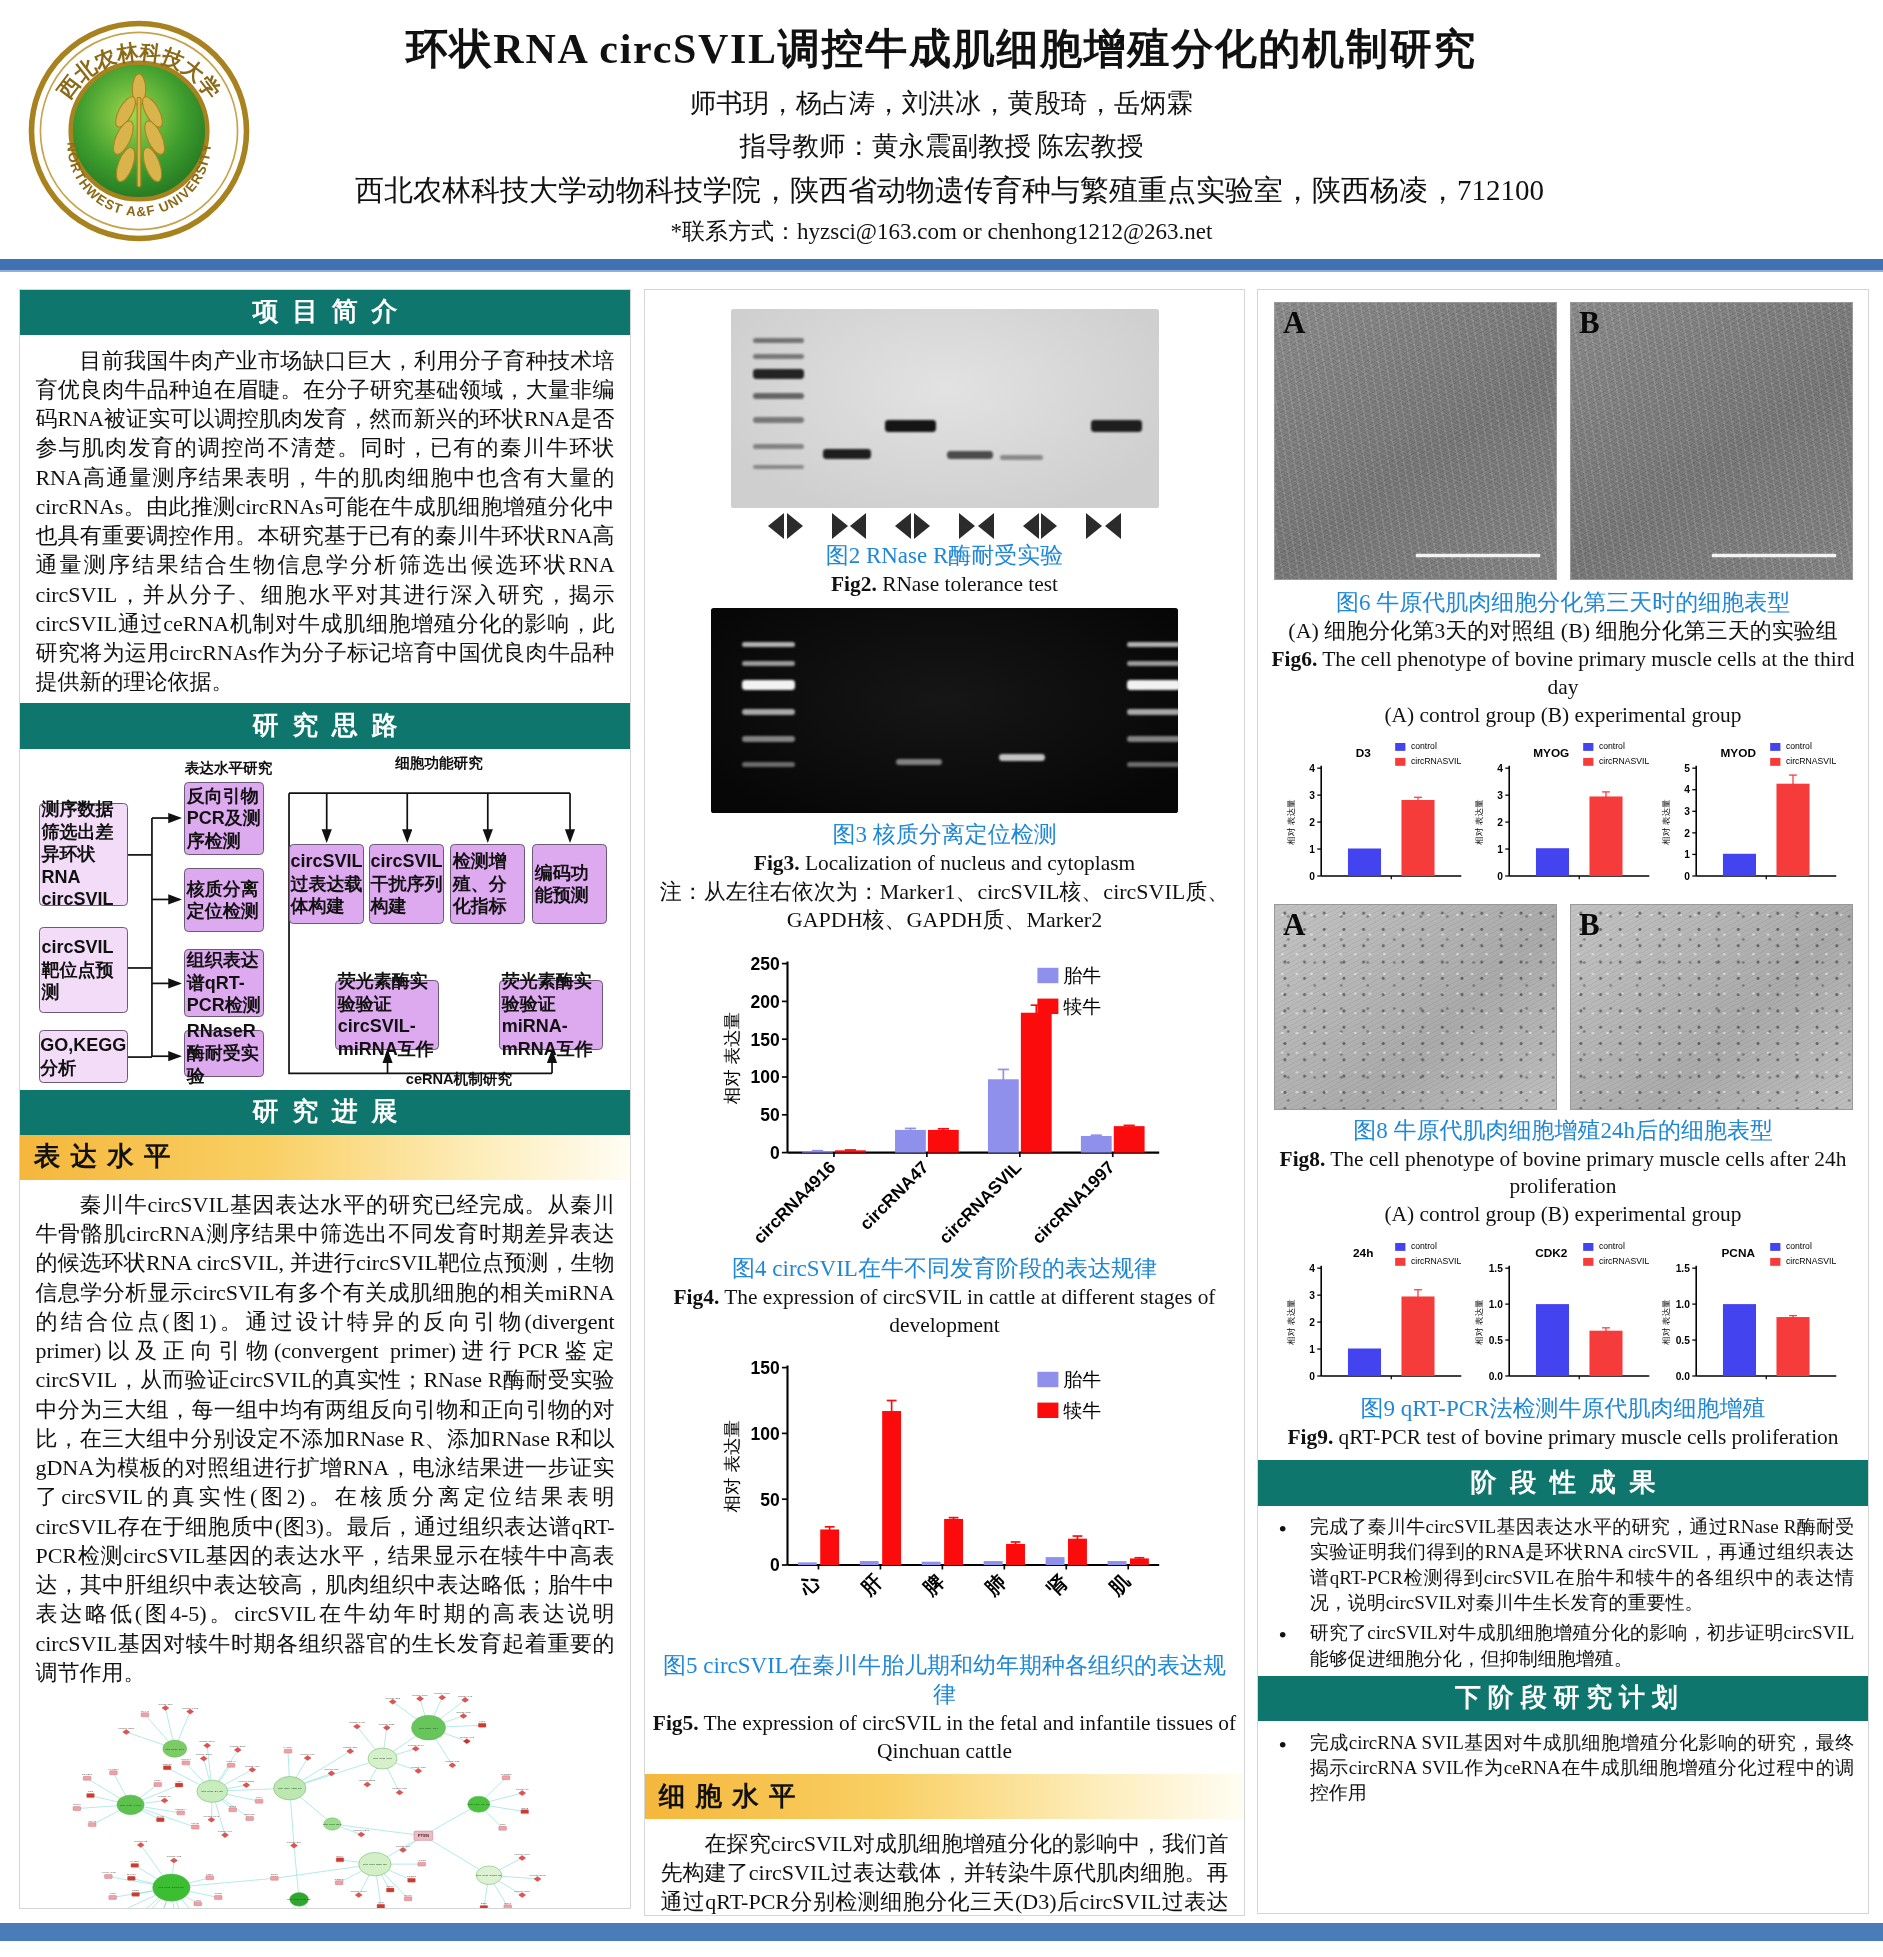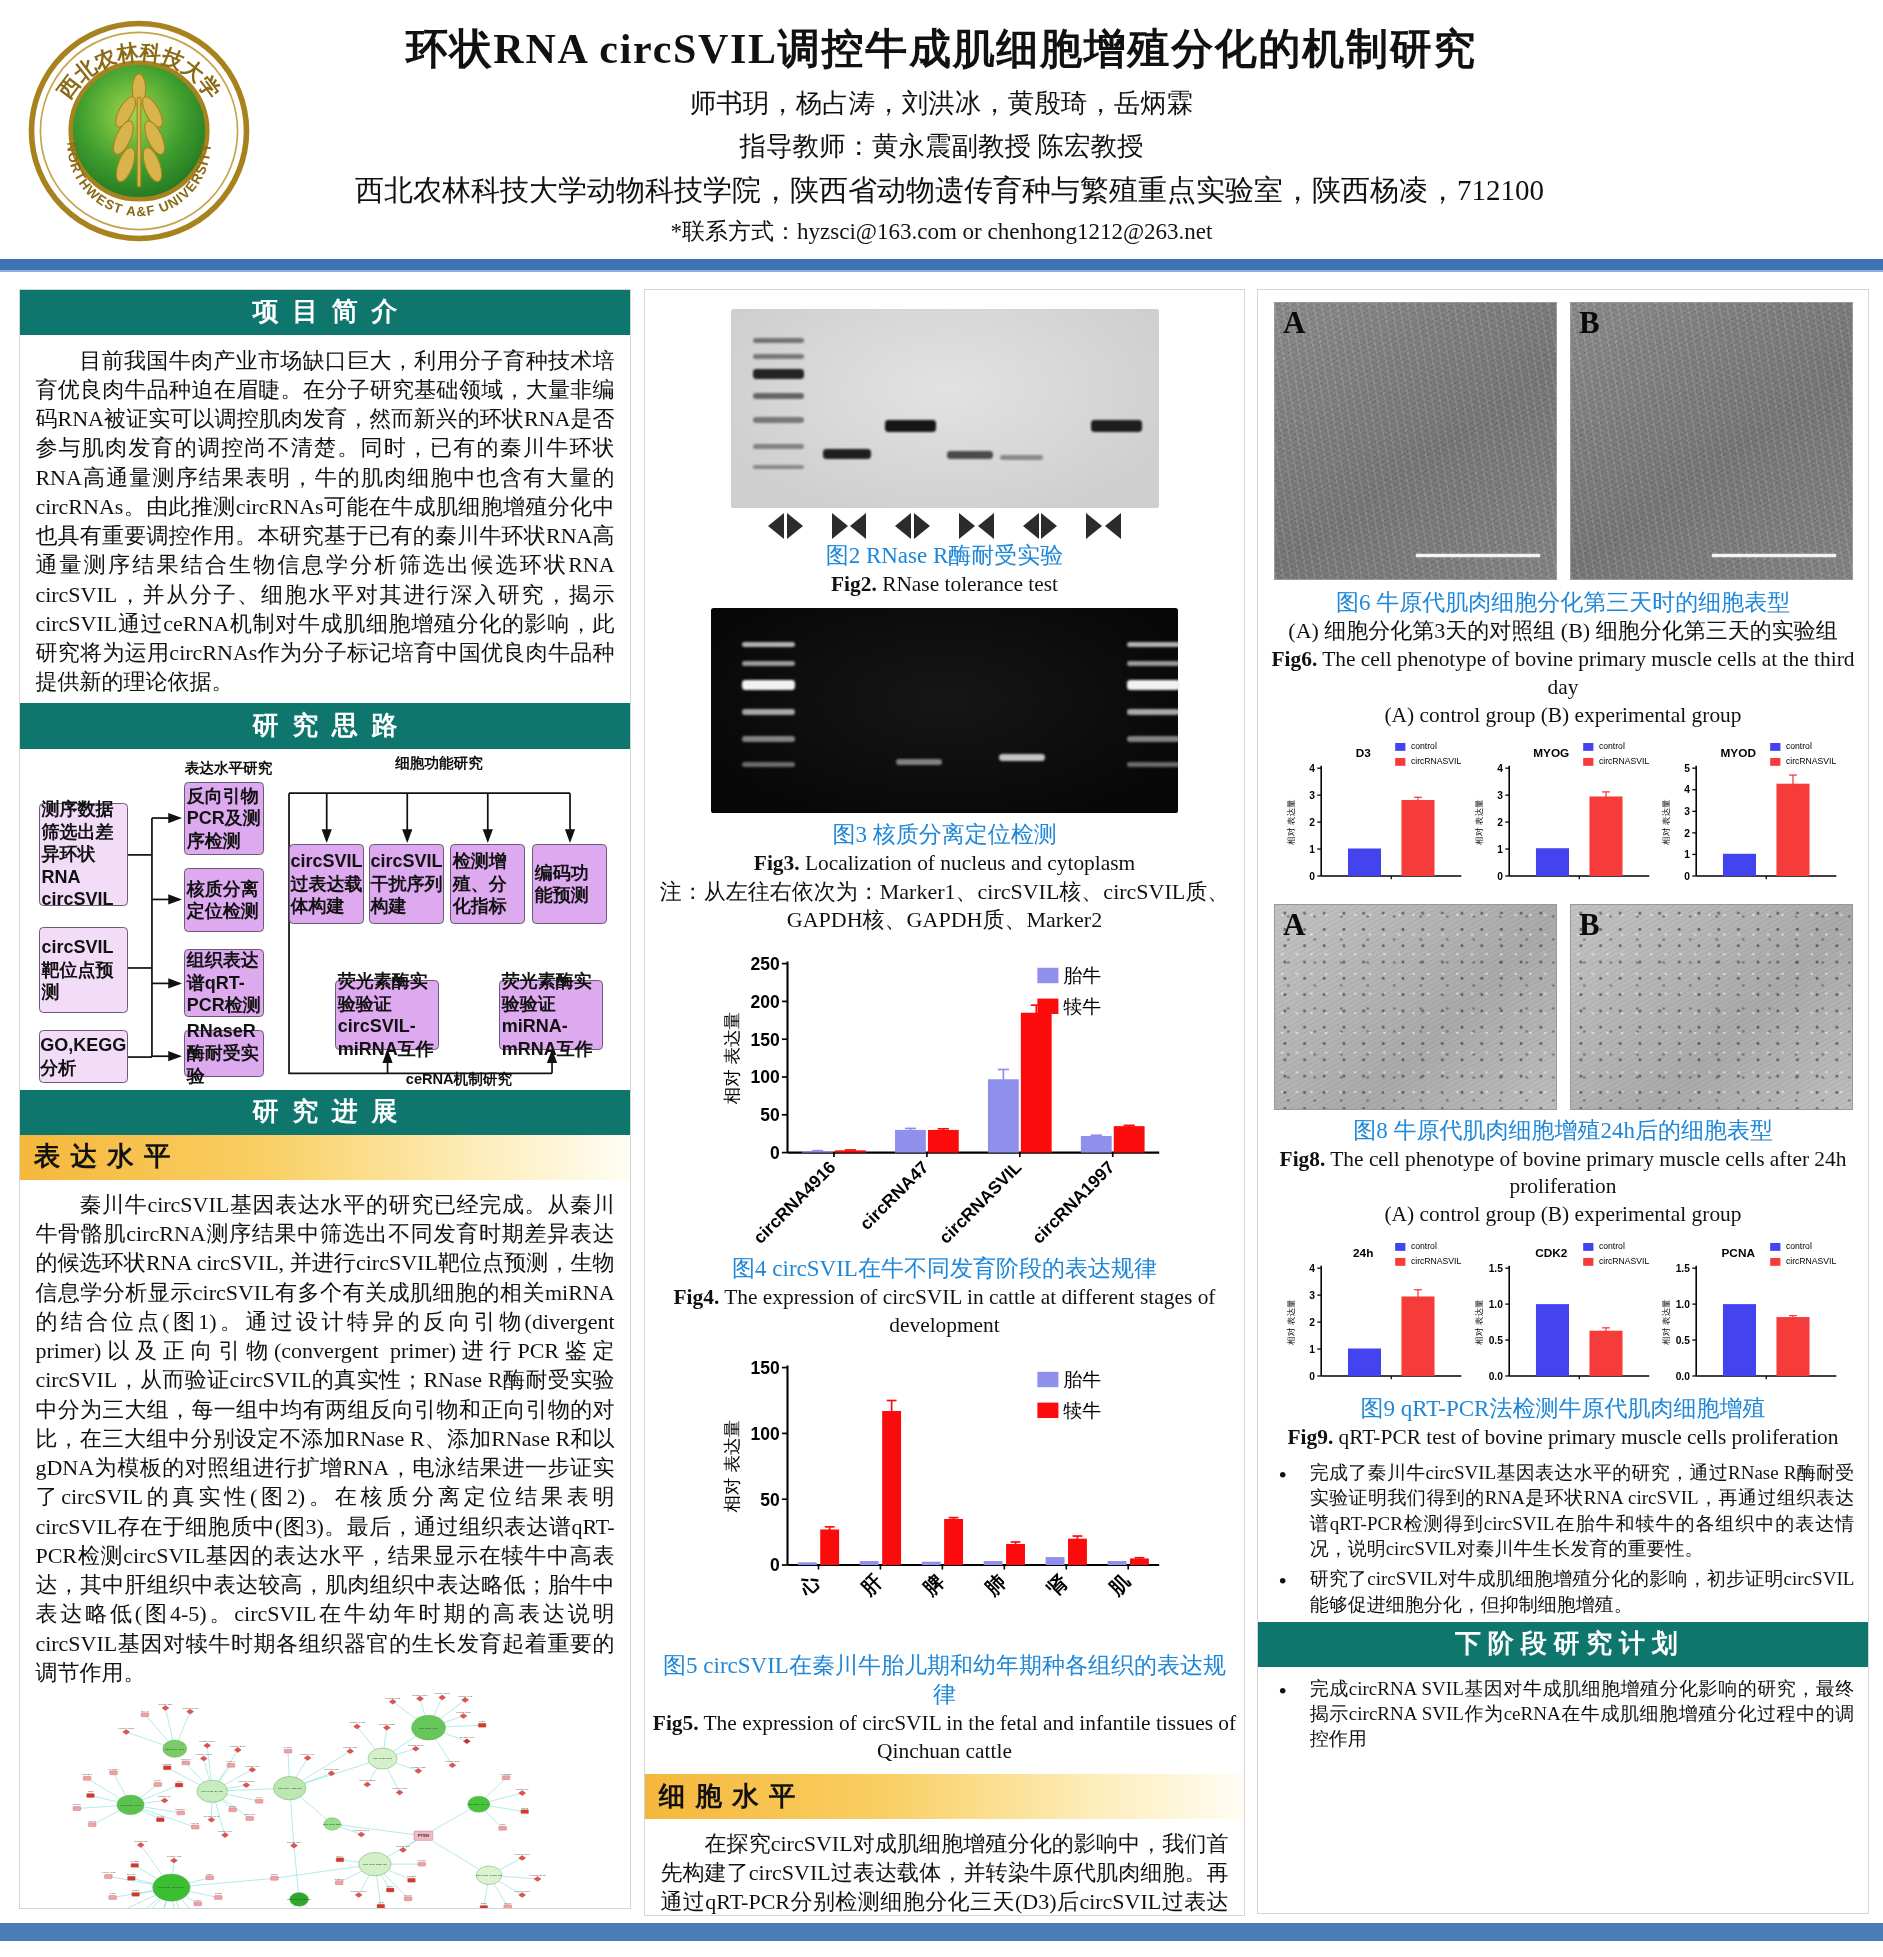--- a/index.html
+++ b/index.html
@@ -846,20 +846,21 @@
         <rect x="140" y="6" width="13" height="10" fill="#4343ef"></rect>
         <text x="160" y="14" font-size="11" font-family="Liberation Sans, DejaVu Sans, sans-serif">control</text>
         <rect x="140" y="25" width="13" height="10" fill="#f63b3b"></rect>
         <text x="160" y="33" font-size="11" font-family="Liberation Sans, DejaVu Sans, sans-serif">circRNASVIL</text>
       </svg>
   </div>
   <div class="cap">
     <div class="cap-zh">图9  qRT-PCR法检测牛原代肌肉细胞增殖</div>
     <div class="cap-en"><b>Fig9.</b><span> qRT-PCR test of bovine primary muscle cells proliferation</span></div>
   </div>
+  <div class="sec-hdr">阶段性成果</div>
   <ul class="bullets">
     <li>完成了秦川牛circSVIL基因表达水平的研究，通过RNase R酶耐受实验证明我们得到的RNA是环状RNA circSVIL，再通过组织表达谱qRT-PCR检测得到circSVIL在胎牛和犊牛的各组织中的表达情况，说明circSVIL对秦川牛生长发育的重要性。</li>
     <li>研究了circSVIL对牛成肌细胞增殖分化的影响，初步证明circSVIL能够促进细胞分化，但抑制细胞增殖。</li>
   </ul>
   <div class="sec-hdr" style="letter-spacing:6.8px;">下阶段研究计划</div>
   <ul class="bullets">
     <li>完成circRNA SVIL基因对牛成肌细胞增殖分化影响的研究，最终揭示circRNA SVIL作为ceRNA在牛成肌细胞增殖分化过程中的调控作用</li>
 
   </ul>
 

